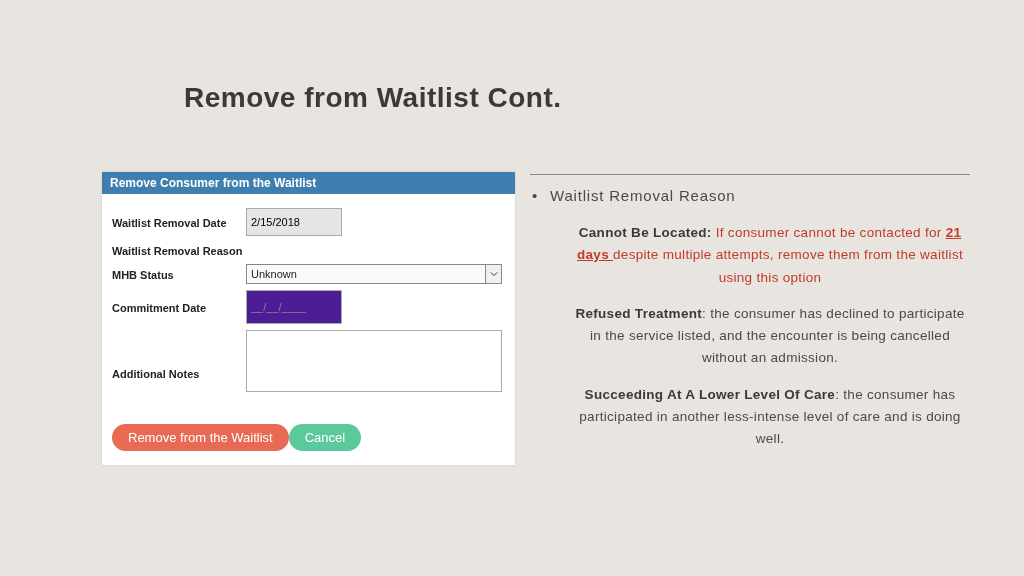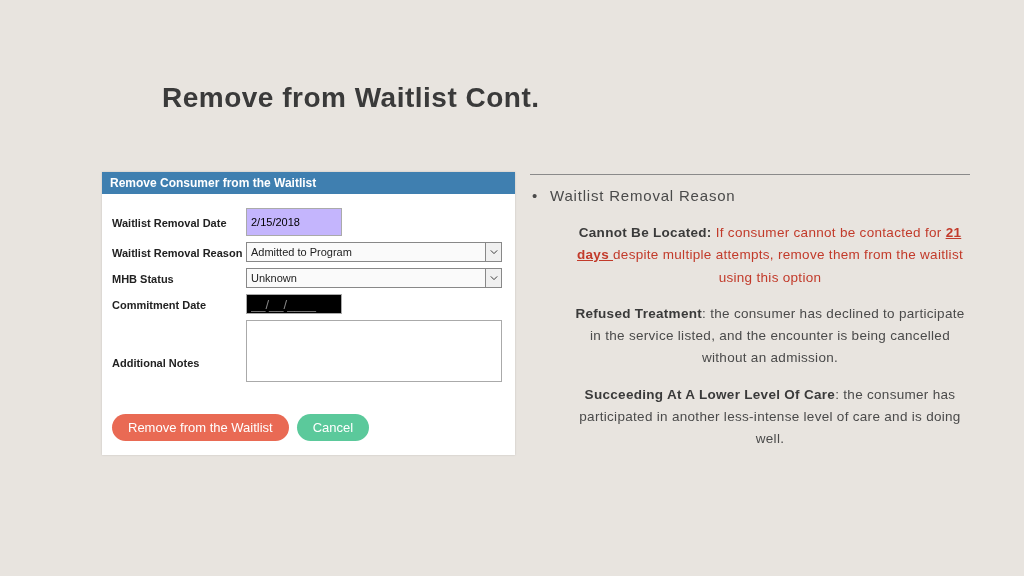--- a/index.html
+++ b/index.html
@@ -6,21 +6,21 @@
   body {
     width: 1024px;
     height: 576px;
     background: #e8e4df;
     font-family: Verdana, Geneva, sans-serif;
     position: relative;
     overflow: hidden;
   }
   .slide-title {
     position: absolute;
-    left: 162px;
+    left: 184px;
     top: 82px;
     font-size: 28px;
     font-weight: 700;
     color: #3a3a3a;
     letter-spacing: 0.5px;
   }
   .form-panel {
     position: absolute;
     left: 102px;
     top: 172px;
@@ -53,30 +53,30 @@
   }
   .form-control {
     flex: 1;
   }
   .text-input {
     width: 96px;
     height: 28px;
     font-size: 11px;
     padding: 12px 4px;
     border: 1px solid #aaa;
-    background: #c4b5fd;
+    background: #e5e5e5;
     font-family: inherit;
   }
   .date-input {
     width: 96px;
     height: 20px;
-    font-size: 13px;
-    padding: 2px 4px;
+    font-size: 11px;
+    padding: 16px 4px;
     border: 1px solid #aaa;
-    background: #000000;
+    background: #4c1d95;
     font-family: inherit;
     color: #888;
   }
   .select-wrap {
     position: relative;
     width: 256px;
     height: 20px;
     border: 1px solid #888;
     background: #fafafa;
     display: flex;
@@ -104,21 +104,21 @@
     border: 1px solid #aaa;
     background: #fff;
     resize: none;
     font-family: inherit;
     font-size: 11px;
     padding: 2px 4px;
   }
   .btn-row {
     padding: 8px 22px 14px 10px;
     display: flex;
-    gap: 8px;
+    gap: 0;
   }
   .btn {
     border: none;
     border-radius: 16px;
     color: #fff;
     font-size: 13px;
     padding: 6px 16px;
     cursor: pointer;
     font-family: inherit;
   }
@@ -169,30 +169,20 @@
 
     <div class="form-row">
       <div class="form-label">Waitlist Removal Date</div>
       <div class="form-control">
         <input class="text-input" type="text" value="2/15/2018" style="">
       </div>
     </div>
 
     <div class="form-row">
       <div class="form-label">Waitlist Removal Reason</div>
-      <div class="form-control">
-        <div class="select-wrap">
-          <div class="select-value">Admitted to Program</div>
-          <div class="select-arrow">
-            <svg viewBox="0 0 10 10">
-                <path d="M1 3 L5 7 L9 3" stroke="#333" stroke-width="1.2" fill="none"></path>
-              </svg>
-          </div>
-        </div>
-      </div>
     </div>
 
     <div class="form-row">
       <div class="form-label">MHB Status</div>
       <div class="form-control">
         <div class="select-wrap">
           <div class="select-value">Unknown</div>
           <div class="select-arrow">
             <svg viewBox="0 0 10 10">
                 <path d="M1 3 L5 7 L9 3" stroke="#333" stroke-width="1.2" fill="none"></path>

